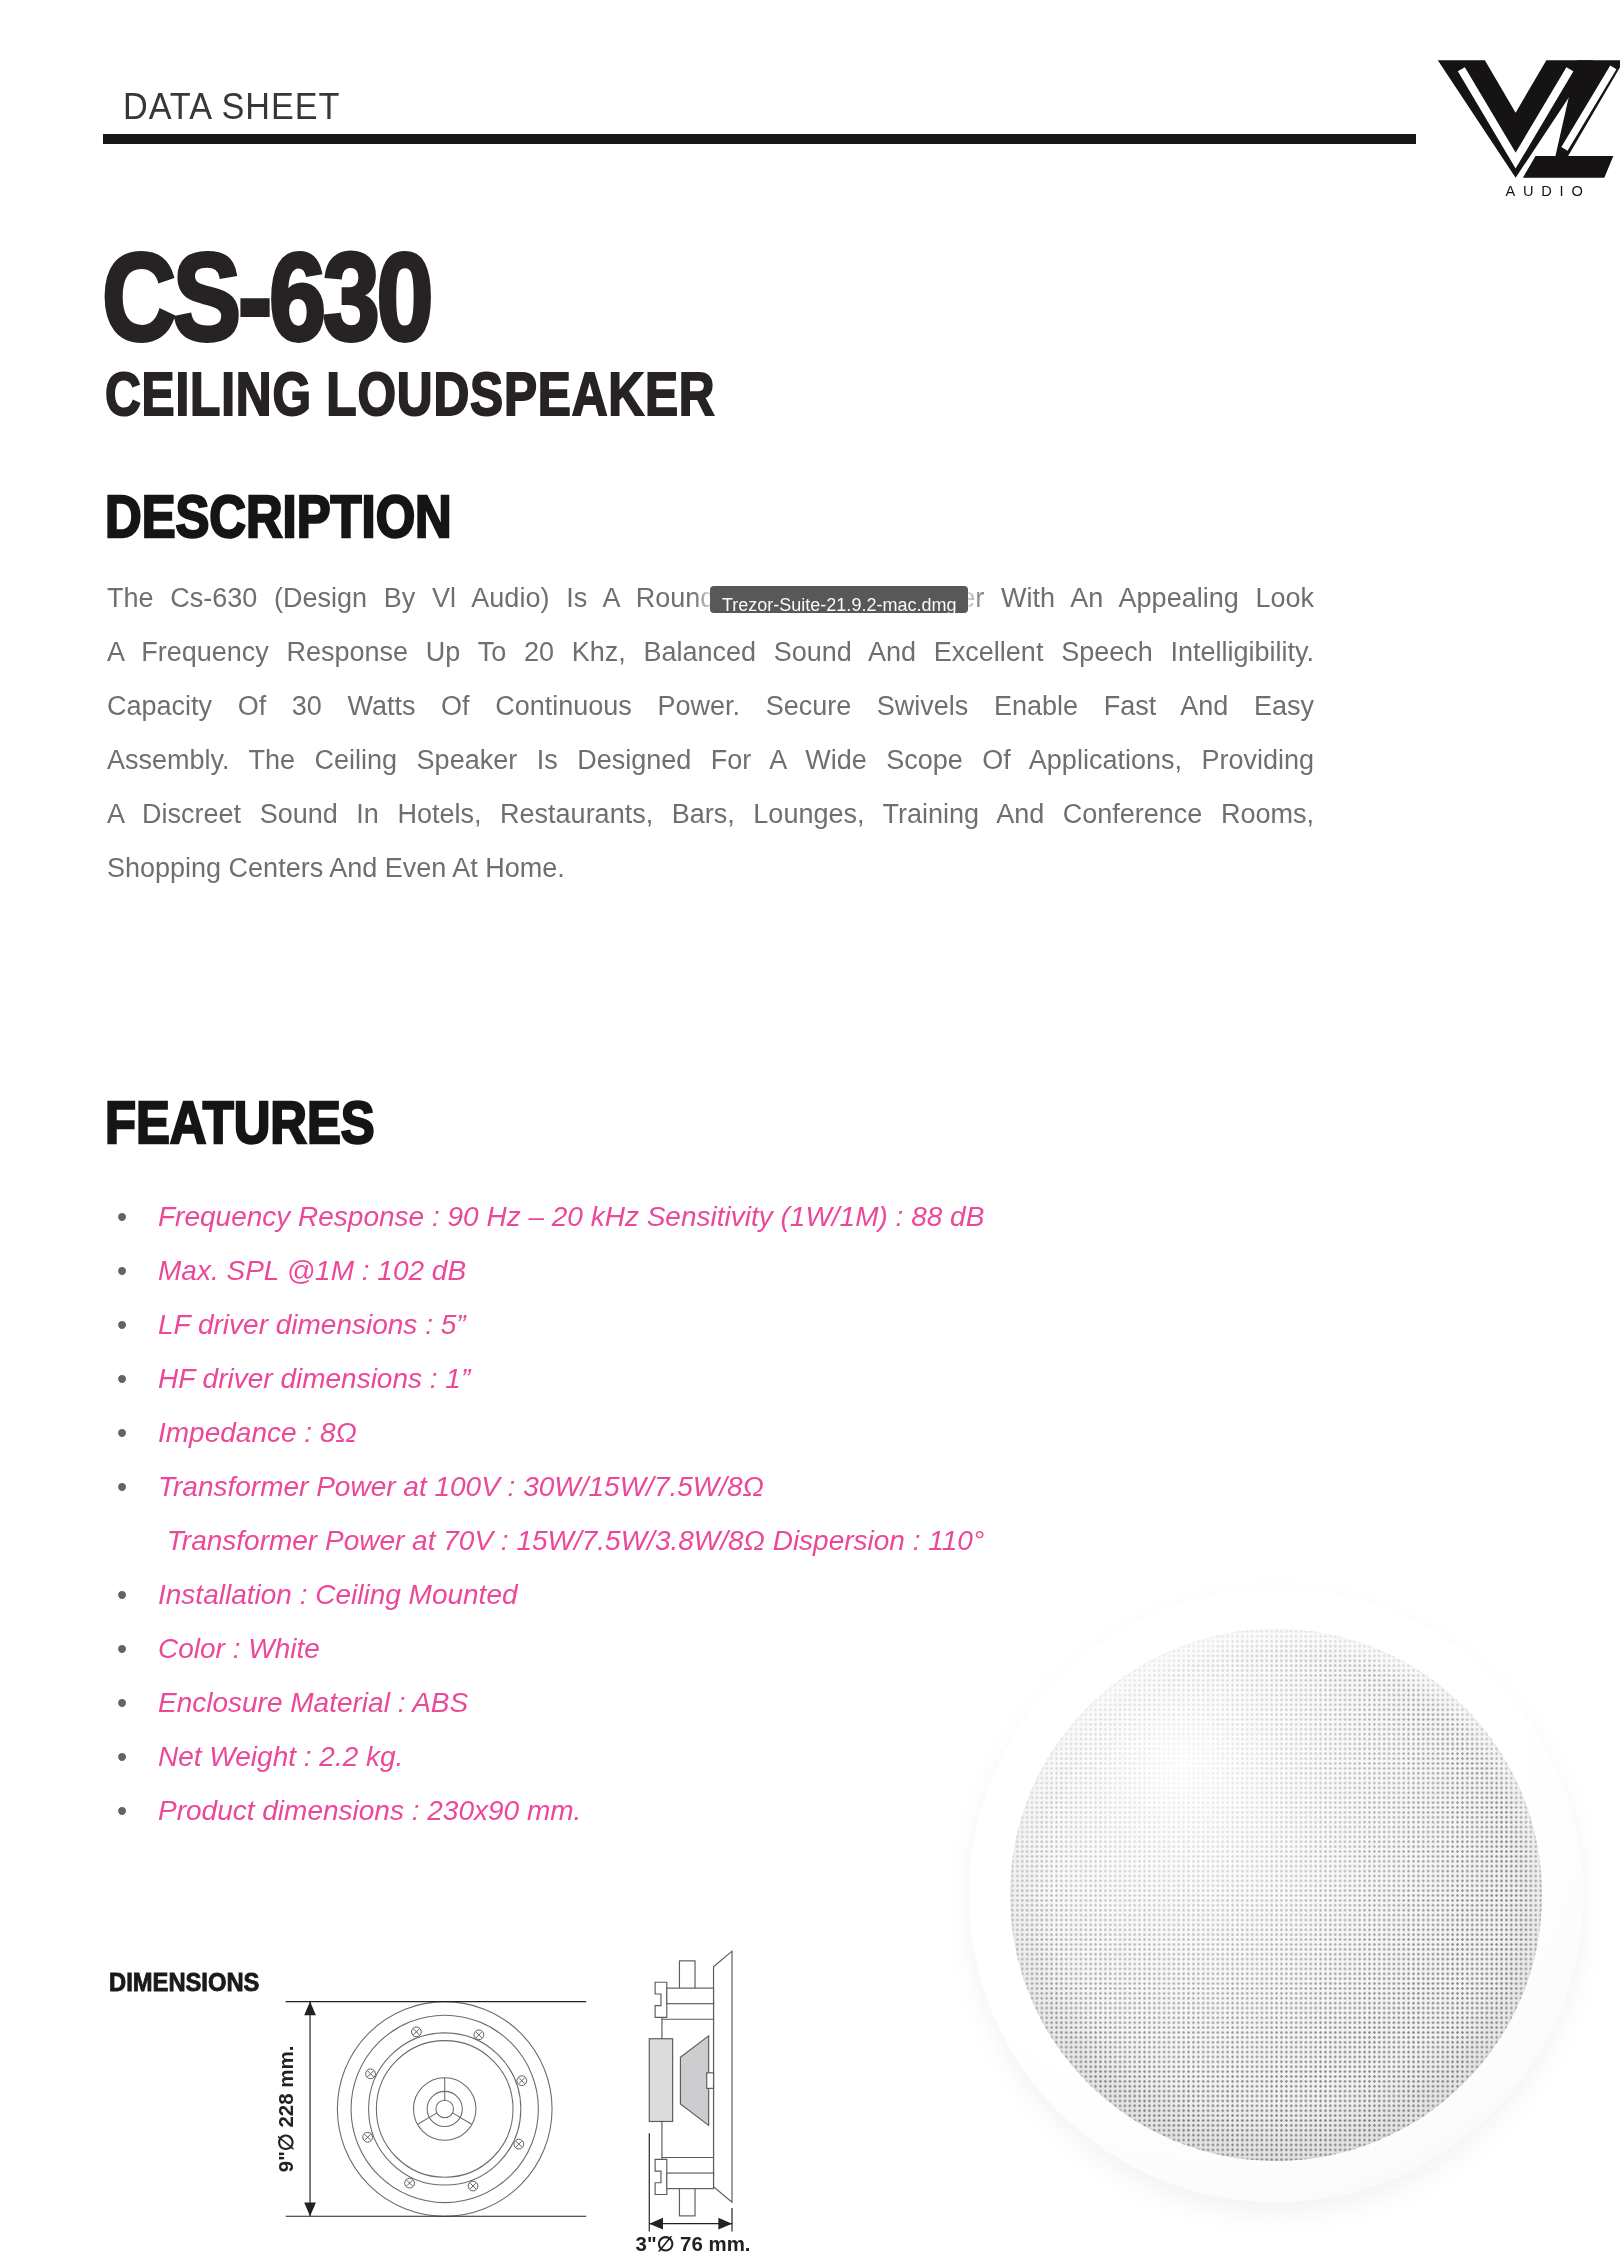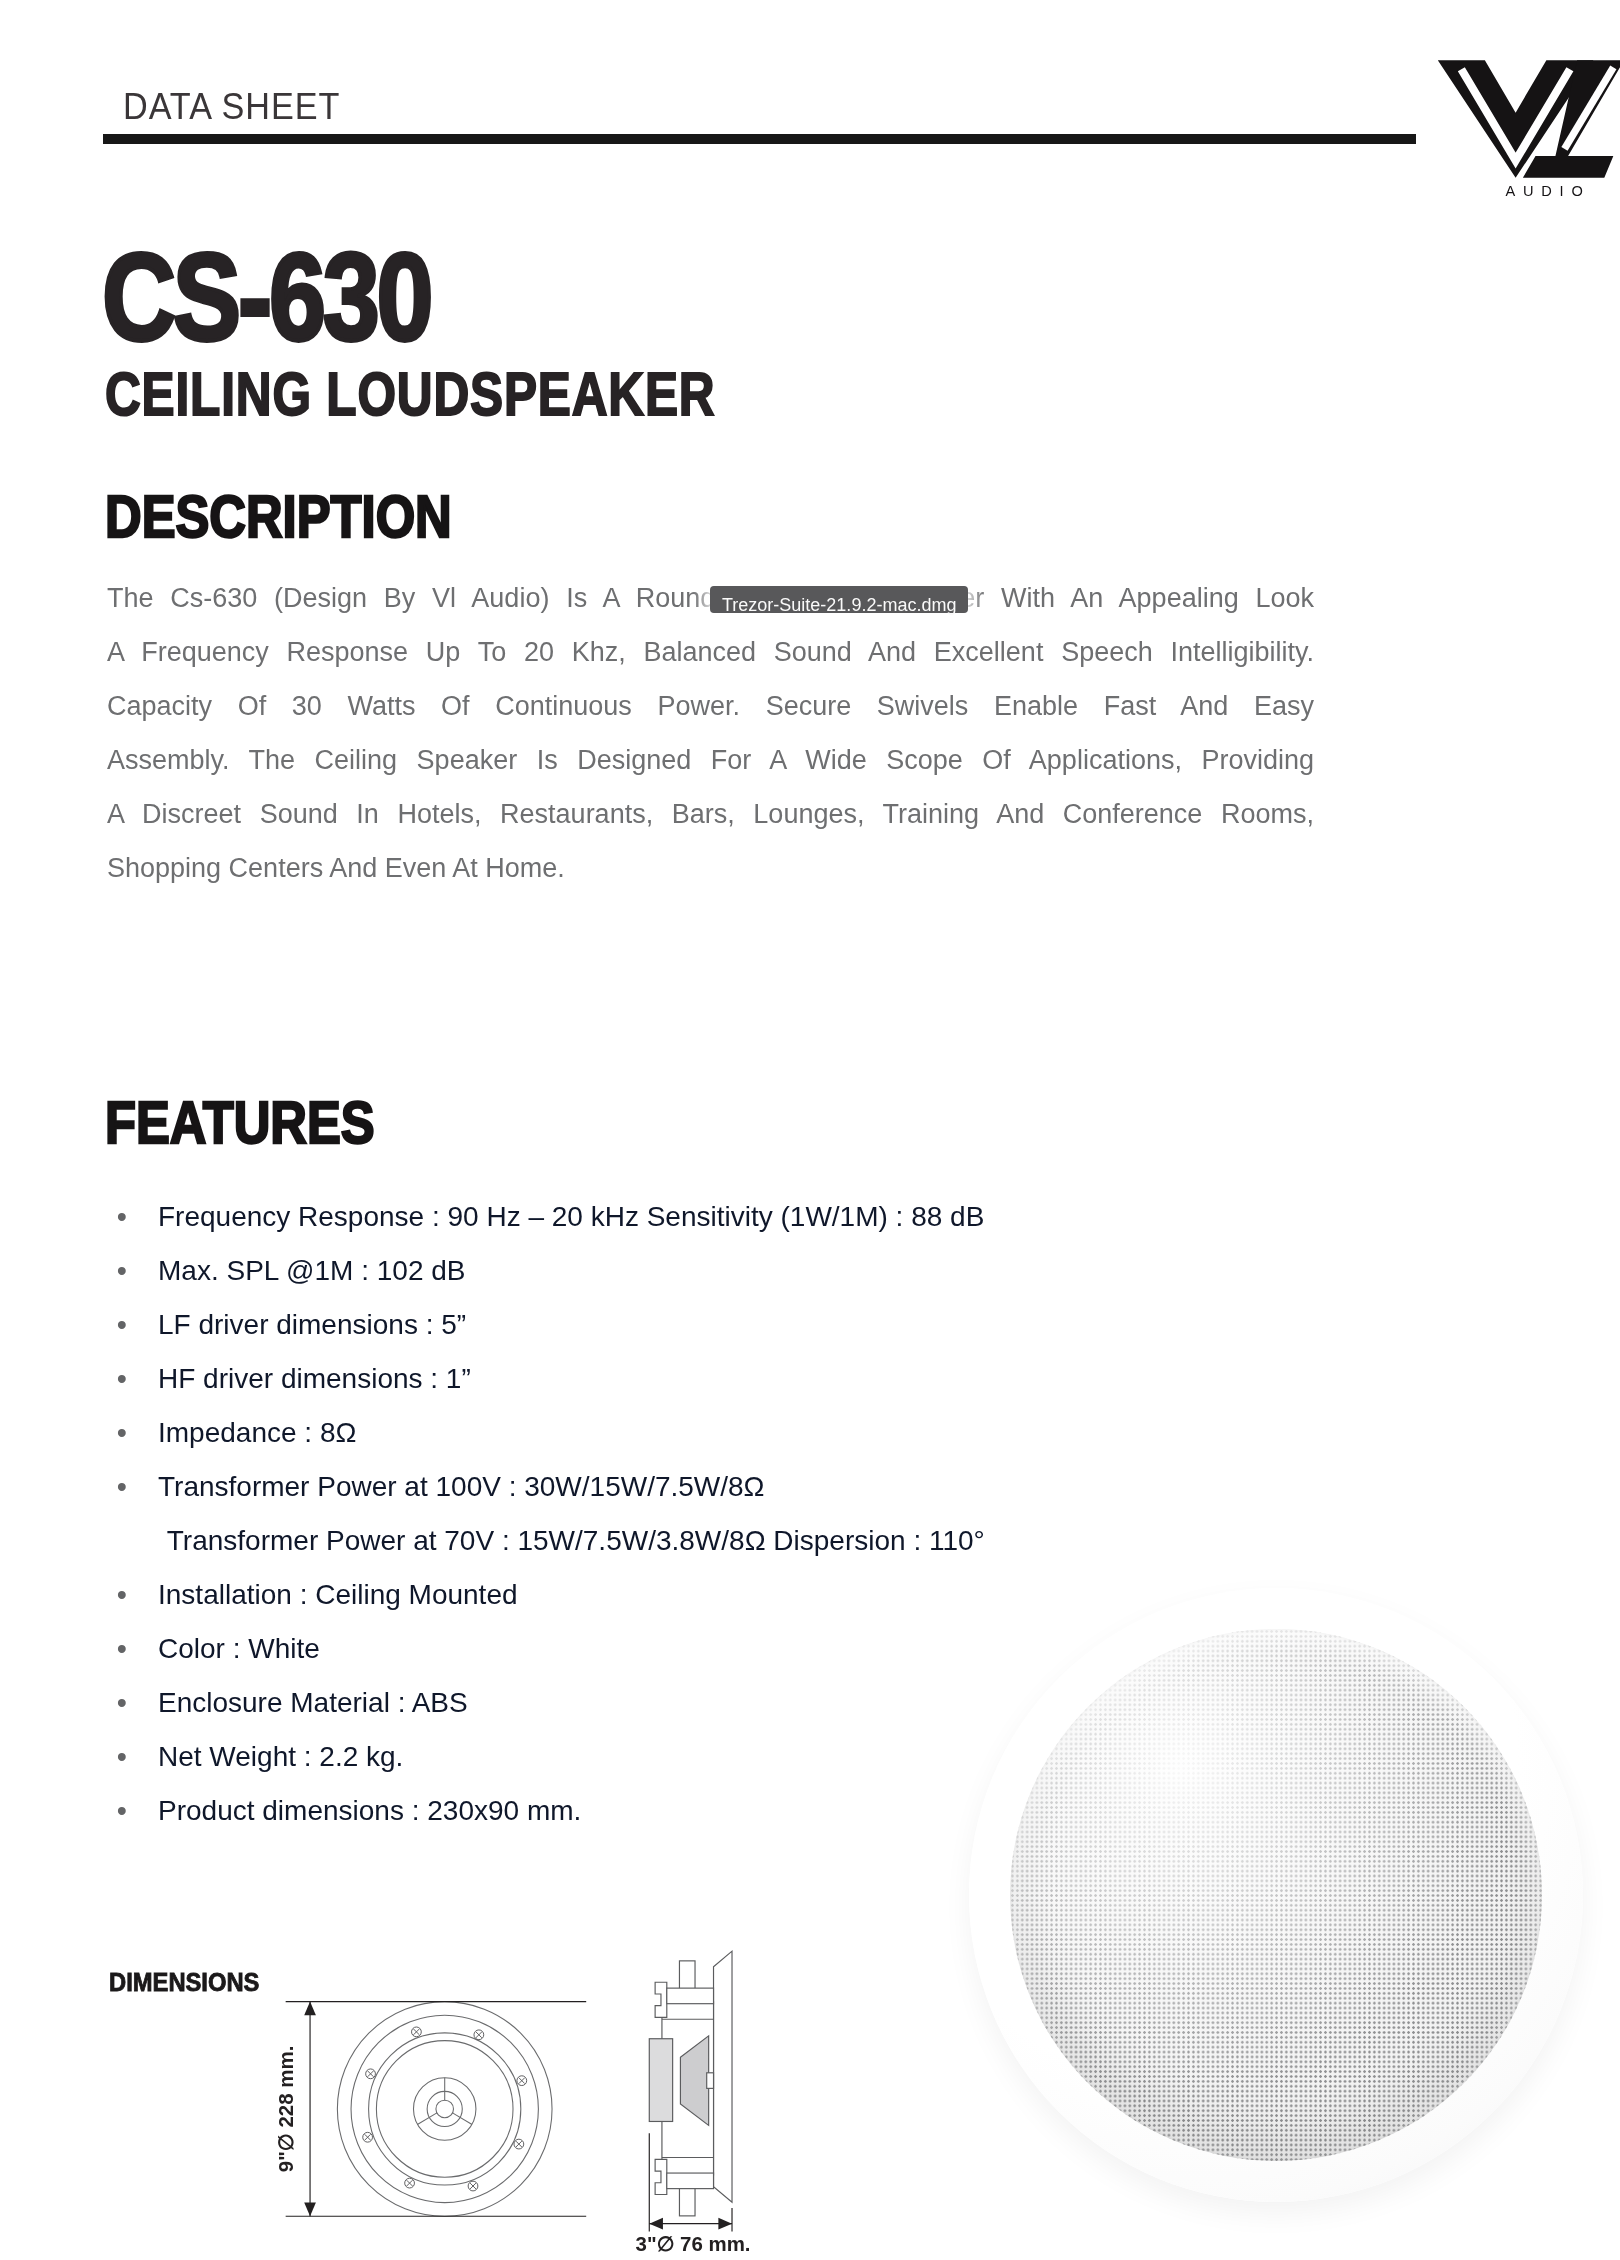--- a/index.html
+++ b/index.html
@@ -33,21 +33,21 @@
   .desc-line{height:54px;line-height:54px;text-align:justify;text-align-last:justify;white-space:normal;}
   .desc-line.last{text-align-last:left;}
 
   
   .tooltip{position:absolute;left:667px;top:586px;height:27px;line-height:39px;padding:0 12px;
         background:#58585a;color:#fafafa;font-size:18px;border-radius:3.9px;
         box-shadow:0 0 13.7px 6.8px rgba(255,255,255,.85);z-index:9;}
 
   
   .features-list{position:absolute;left:64px;top:1190px;margin:0;padding:0;list-style:none;
-        color:#0f172a;font-size:28px;}
+        color:#ec4899;font-size:28px;font-style:italic;}
   .feat{display:flex;height:54px;line-height:54px;}
   .bullet{width:51px;padding-left:9.8px;box-sizing:border-box;}
   .bullet::before{content:"\2022";font-size:29px;color:#636466;}
   .feat.cont .bullet::before{content:"";}
   .feat.cont .ftext{padding-left:8.8px;}
 
   
   .dim-heading{position:absolute;left:66px;top:1968px;font-size:25px;font-weight:700;color:#1b191a;
         transform:scaleX(.95);transform-origin:left top;-webkit-text-stroke:0.8px #1b191a;}
   .front-svg{position:absolute;left:229px;top:1980px;}

